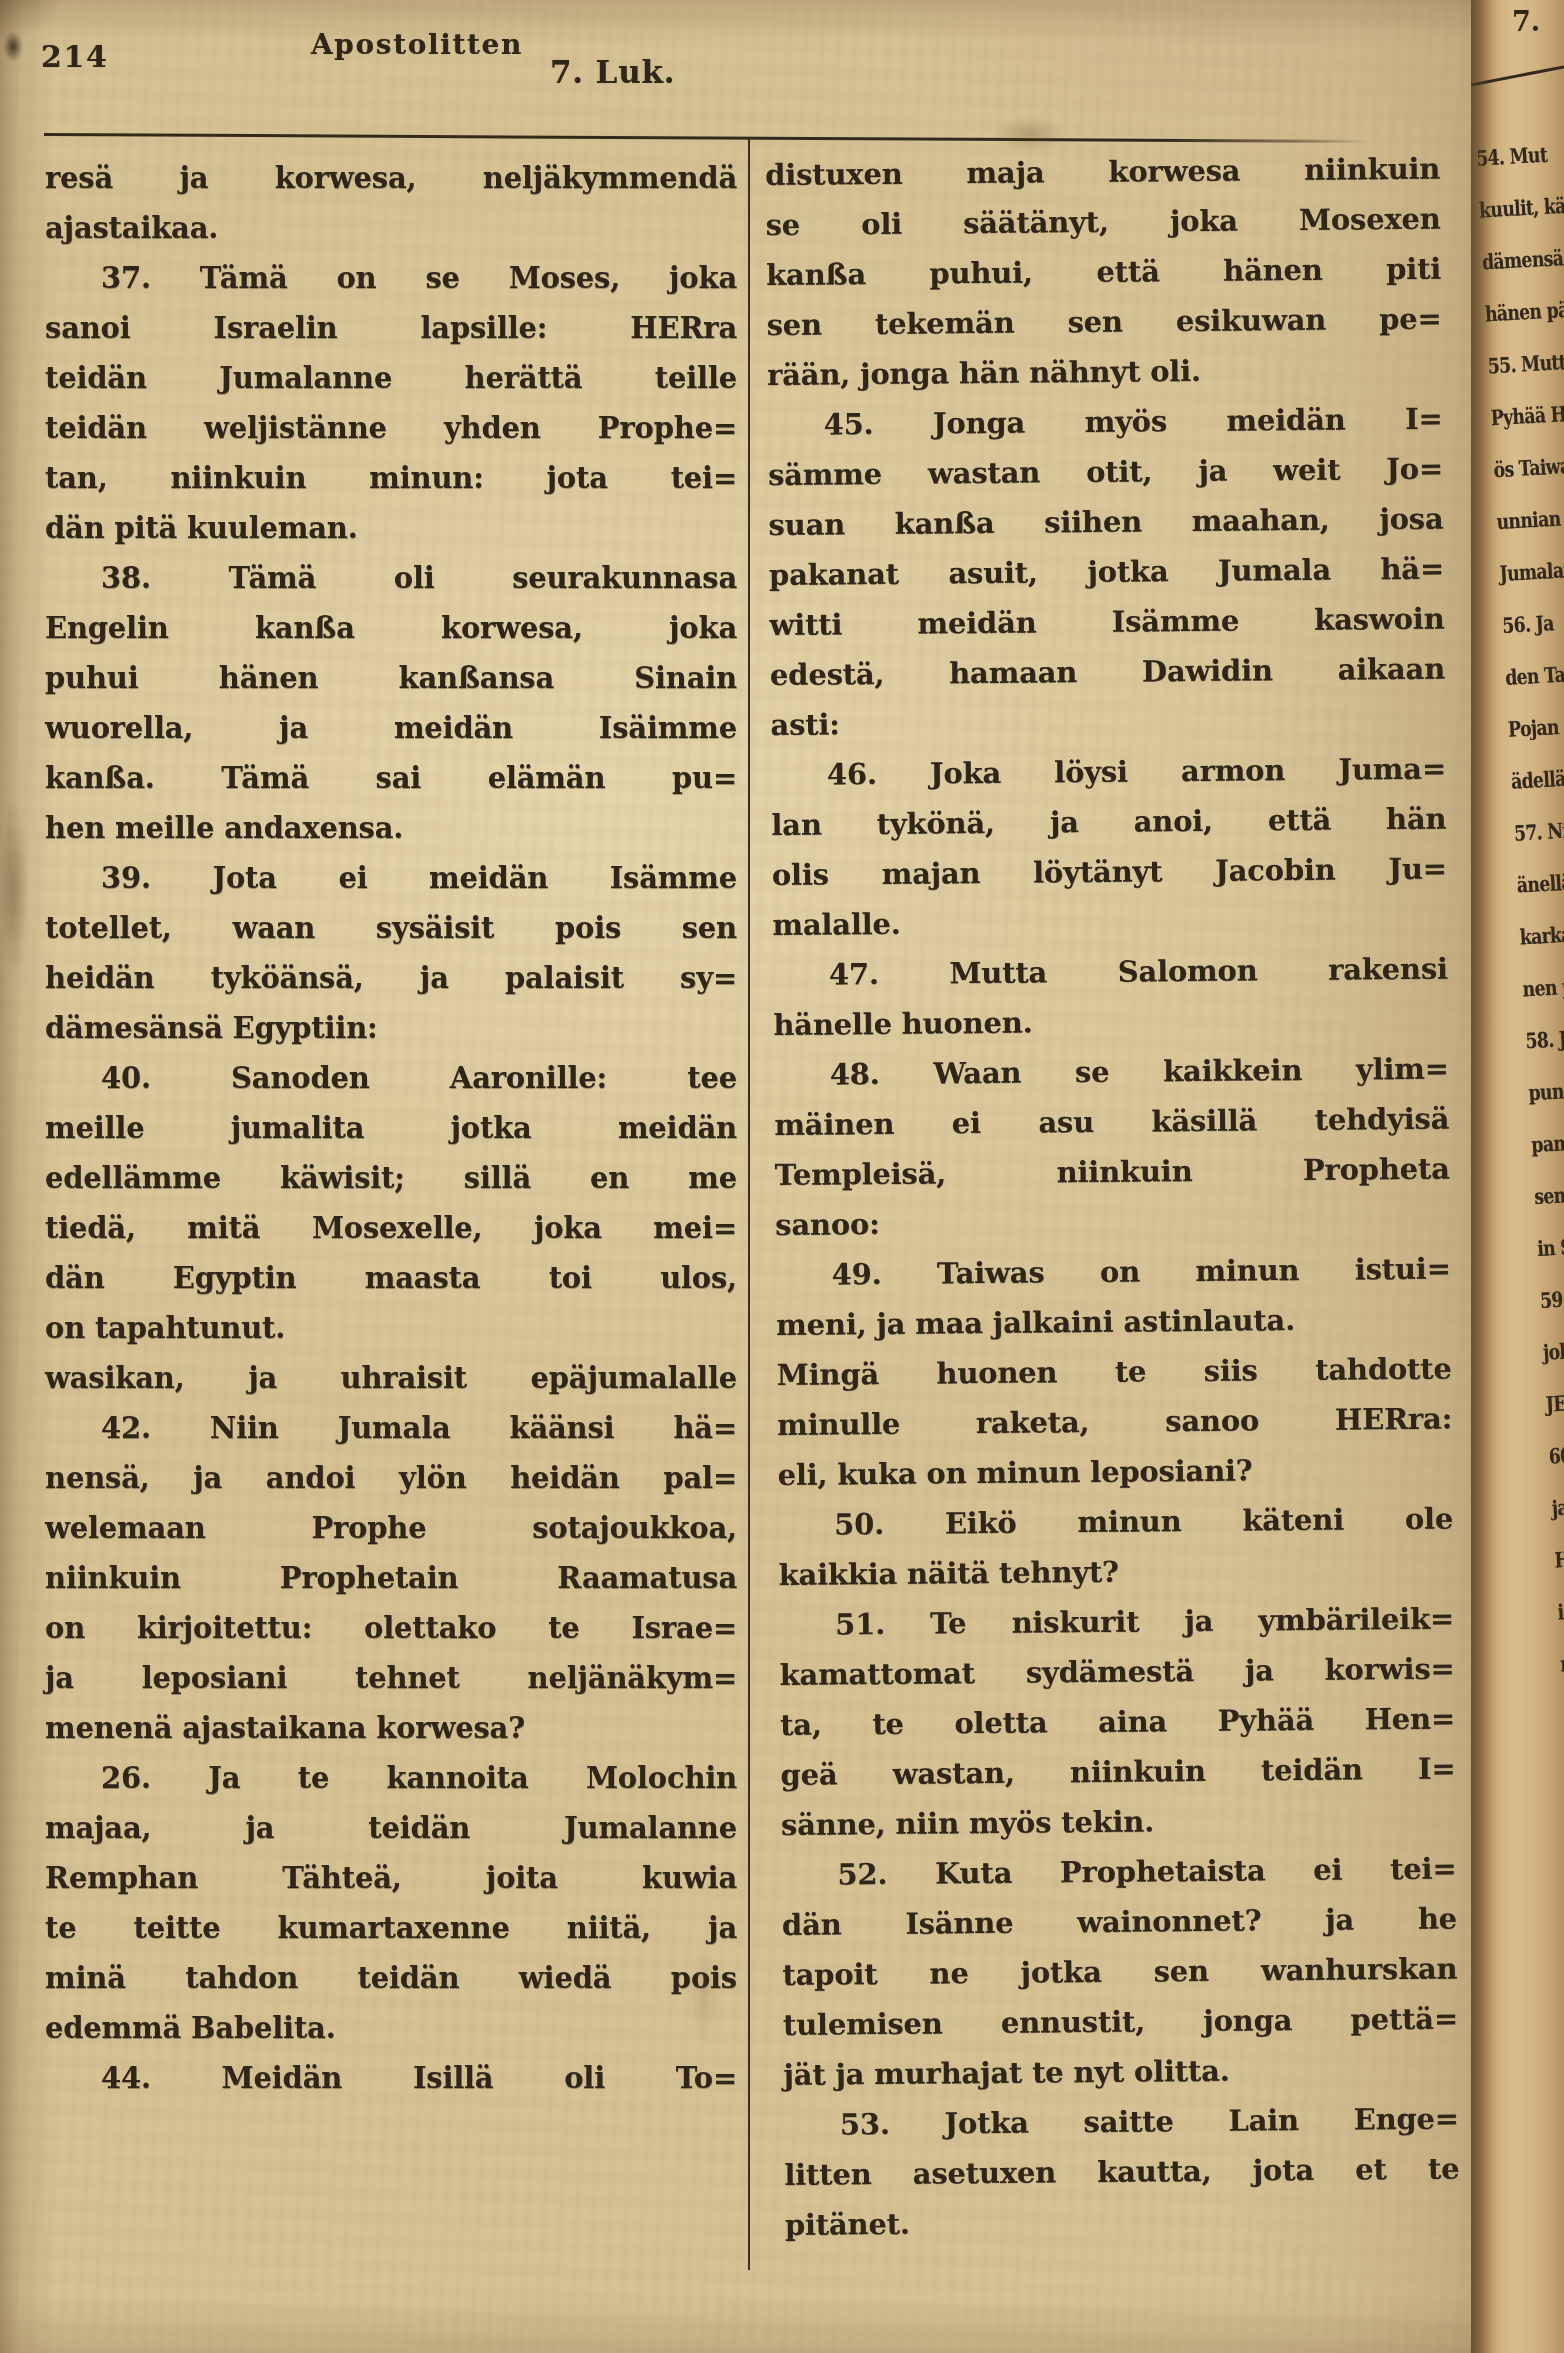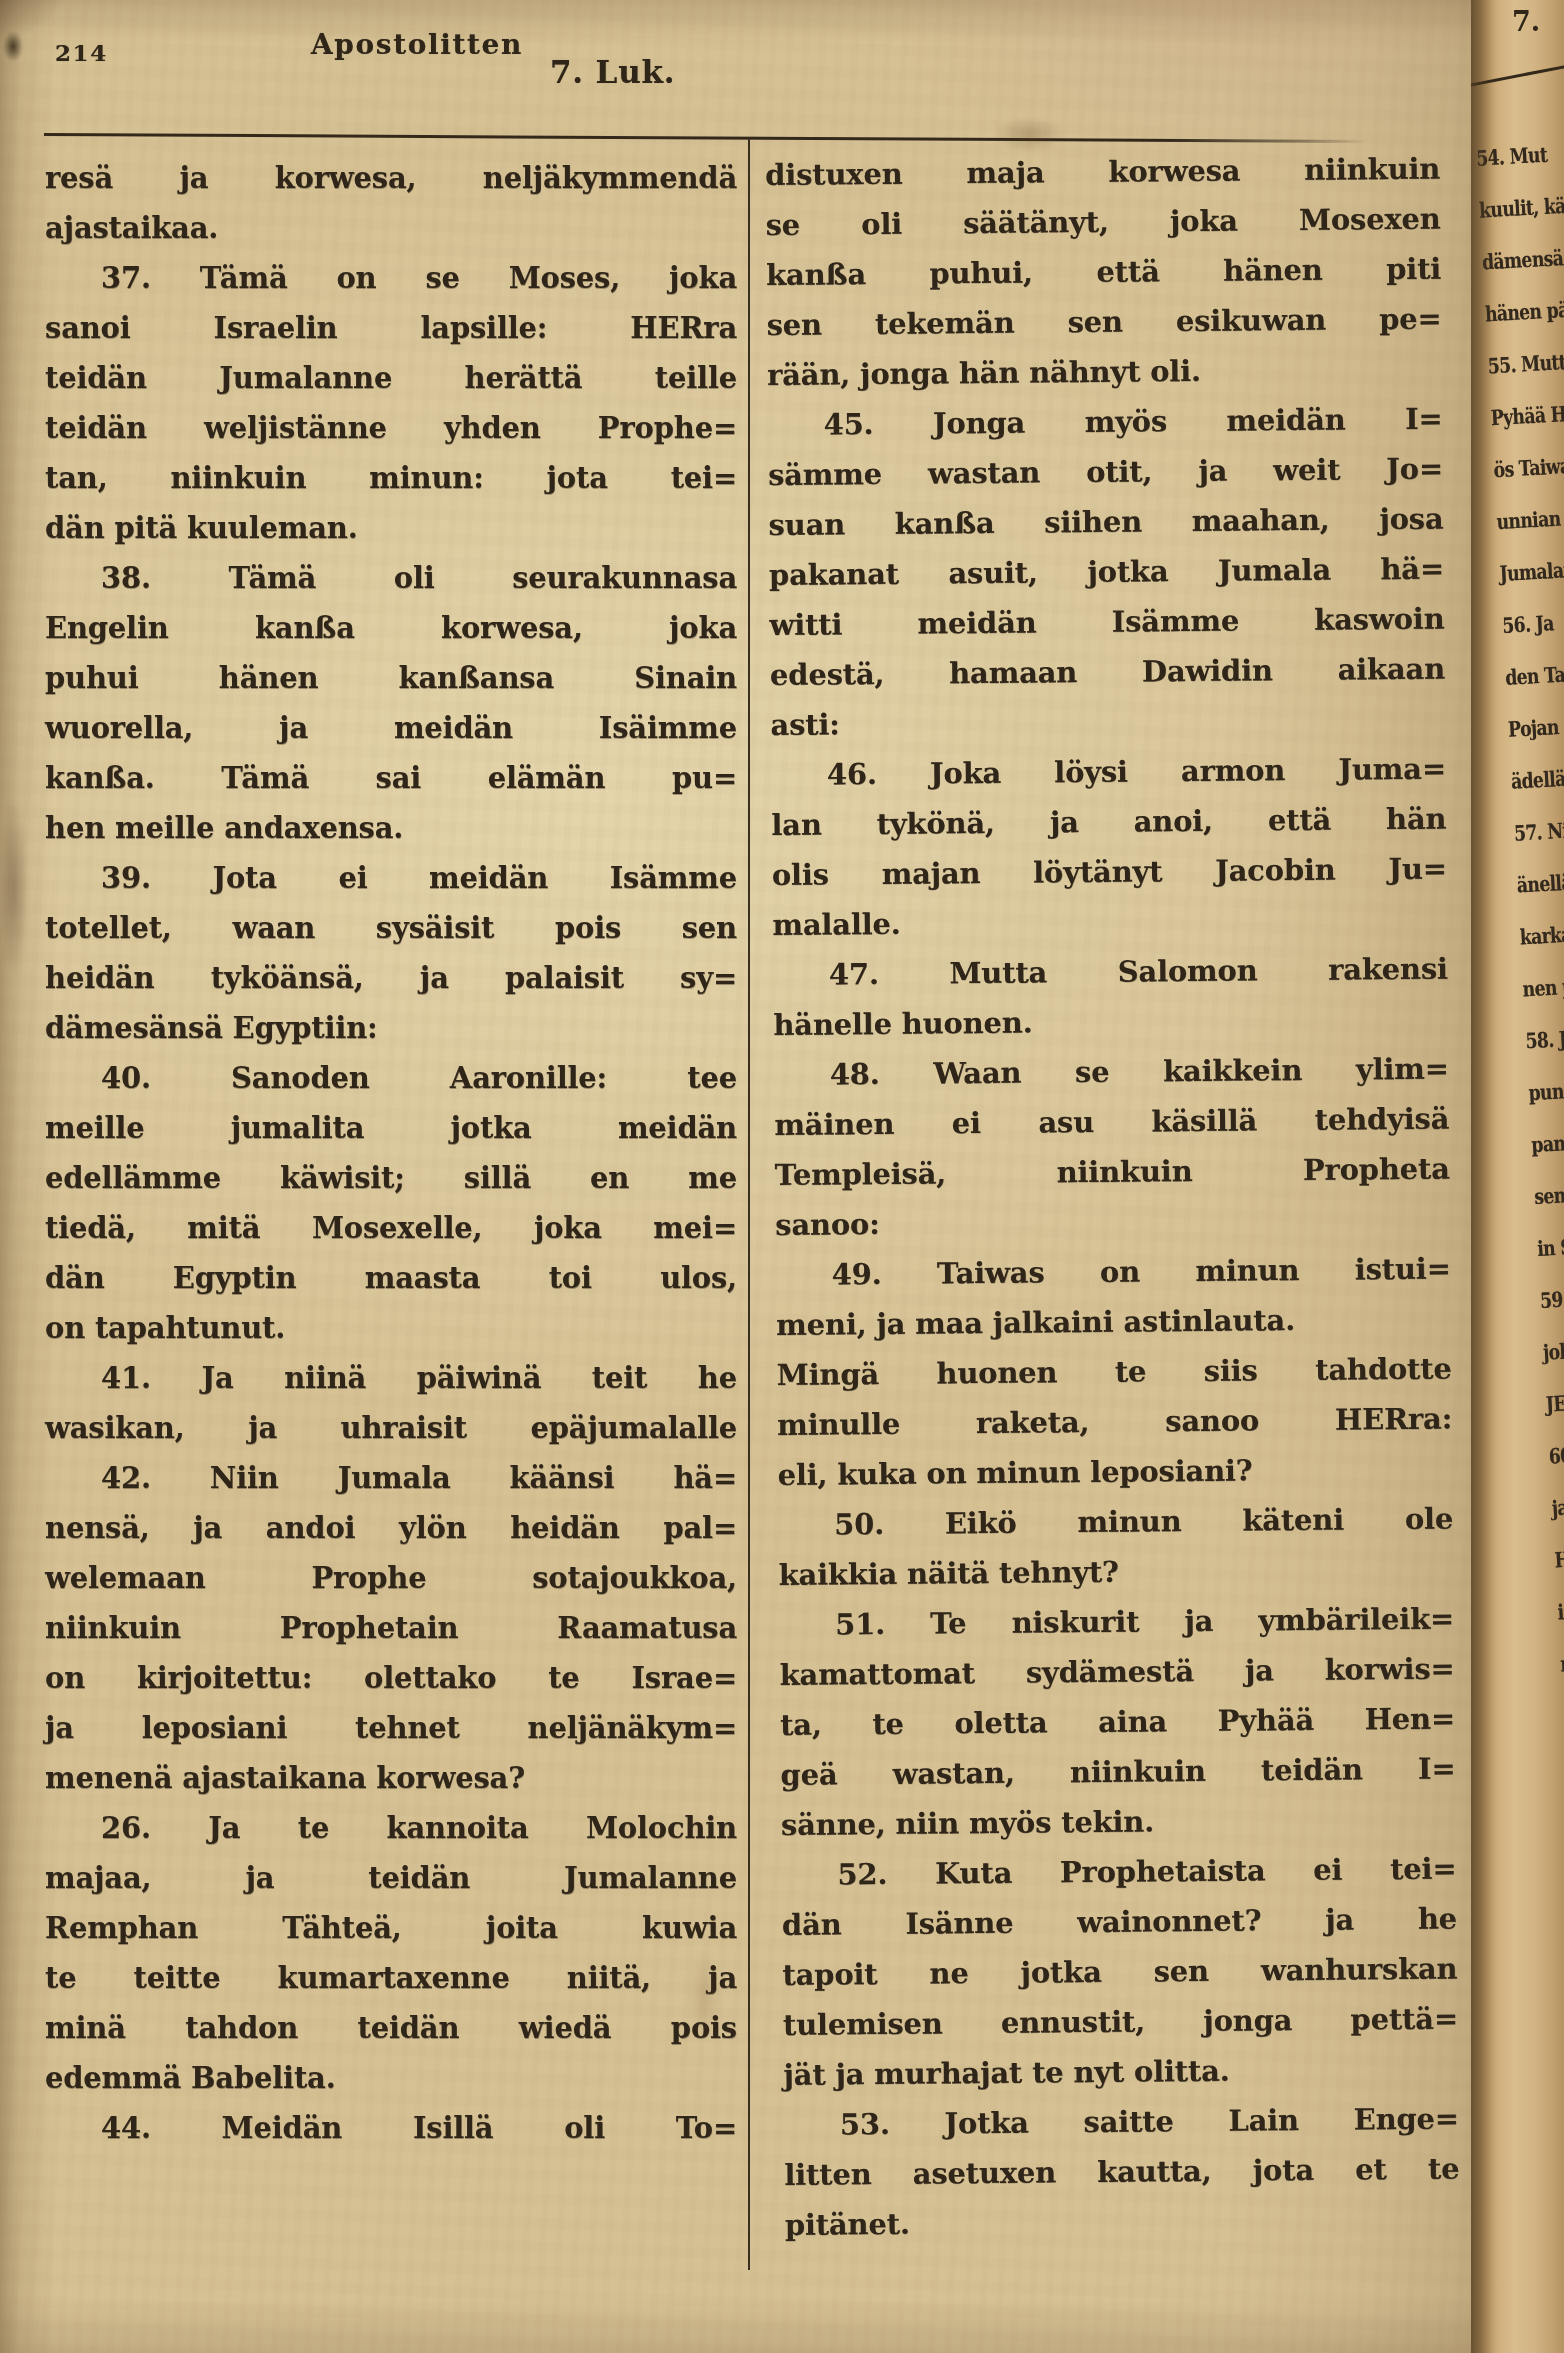--- a/index.html
+++ b/index.html
@@ -13,21 +13,21 @@
       radial-gradient(141px 110px at -23.5px -31px, rgba(60,40,20,0.55), rgba(0,0,0,0) 70%),
       linear-gradient(90deg, rgba(125,100,65,0.5) 0px, rgba(150,125,85,0.25) 19.6px, rgba(0,0,0,0) 55px),
       linear-gradient(180deg, rgba(120,90,60,0.25) 0px, rgba(0,0,0,0) 43px),
       linear-gradient(0deg, rgba(120,90,60,0.22) 0px, rgba(0,0,0,0) 55px),
       linear-gradient(270deg, rgba(96,72,44,0.55) 0px, rgba(120,92,56,0.38) 47px, rgba(150,120,80,0.24) 117px, rgba(170,140,100,0.12) 211px, rgba(0,0,0,0) 344px),
       radial-gradient(1174px 861px at 38% 34%, rgba(242,230,192,0.55), rgba(0,0,0,0) 75%),
       #d5c194;
     color:#2f2518;
   }
   .hdr{position:absolute;font-weight:bold;color:#2f2518;text-shadow:0 0 0.8px rgba(47,37,24,0.5);}
-  #pagenum{left:55px;top:39px;font-size:23px;letter-spacing:1.6px;}
+  #pagenum{left:41px;top:39px;font-size:30px;letter-spacing:1.6px;}
   #booktitle{left:311px;top:28px;font-size:28px;letter-spacing:1.6px;}
   #chaplabel{left:550px;top:34px;font-size:31px;letter-spacing:0.8px;margin-top:20px;}
   #hrule{
     position:absolute;left:44px;top:133px;width:1324px;height:3.1px;
     background:linear-gradient(90deg,#33281a 0 85%, rgba(51,40,26,0.45) 95%, rgba(51,40,26,0) 100%);
     transform:rotate(0.3deg);transform-origin:0 0;
   }
   #divider{position:absolute;left:748px;top:138px;width:2.3px;height:2132px;background:#3a2e1e;}
   .col{position:absolute;top:153px;}
   #col-left{left:45px;width:692px;}
@@ -97,21 +97,20 @@
     <div class="tl ind">39. Jota ei meidän Isämme</div>
     <div class="tl">totellet, waan sysäisit pois sen</div>
     <div class="tl">heidän tyköänsä, ja palaisit sy=</div>
     <div class="tl end">dämesänsä Egyptiin:</div>
     <div class="tl ind">40. Sanoden Aaronille: tee</div>
     <div class="tl">meille jumalita jotka meidän</div>
     <div class="tl">edellämme käwisit; sillä en me</div>
     <div class="tl">tiedä, mitä Mosexelle, joka mei=</div>
     <div class="tl">dän Egyptin maasta toi ulos,</div>
     <div class="tl end">on tapahtunut.</div>
-    <div class="tl ind">41. Ja niinä päiwinä teit he</div>
     <div class="tl">wasikan, ja uhraisit epäjumalalle</div>
     <div class="tl ind">42. Niin Jumala käänsi hä=</div>
     <div class="tl">nensä, ja andoi ylön heidän pal=</div>
     <div class="tl">welemaan Prophe sotajoukkoa,</div>
     <div class="tl">niinkuin Prophetain Raamatusa</div>
     <div class="tl">on kirjoitettu: olettako te Israe=</div>
     <div class="tl">ja leposiani tehnet neljänäkym=</div>
     <div class="tl end">menenä ajastaikana korwesa?</div>
     <div class="tl ind">26. Ja te kannoita Molochin</div>
     <div class="tl">majaa, ja teidän Jumalanne</div>

